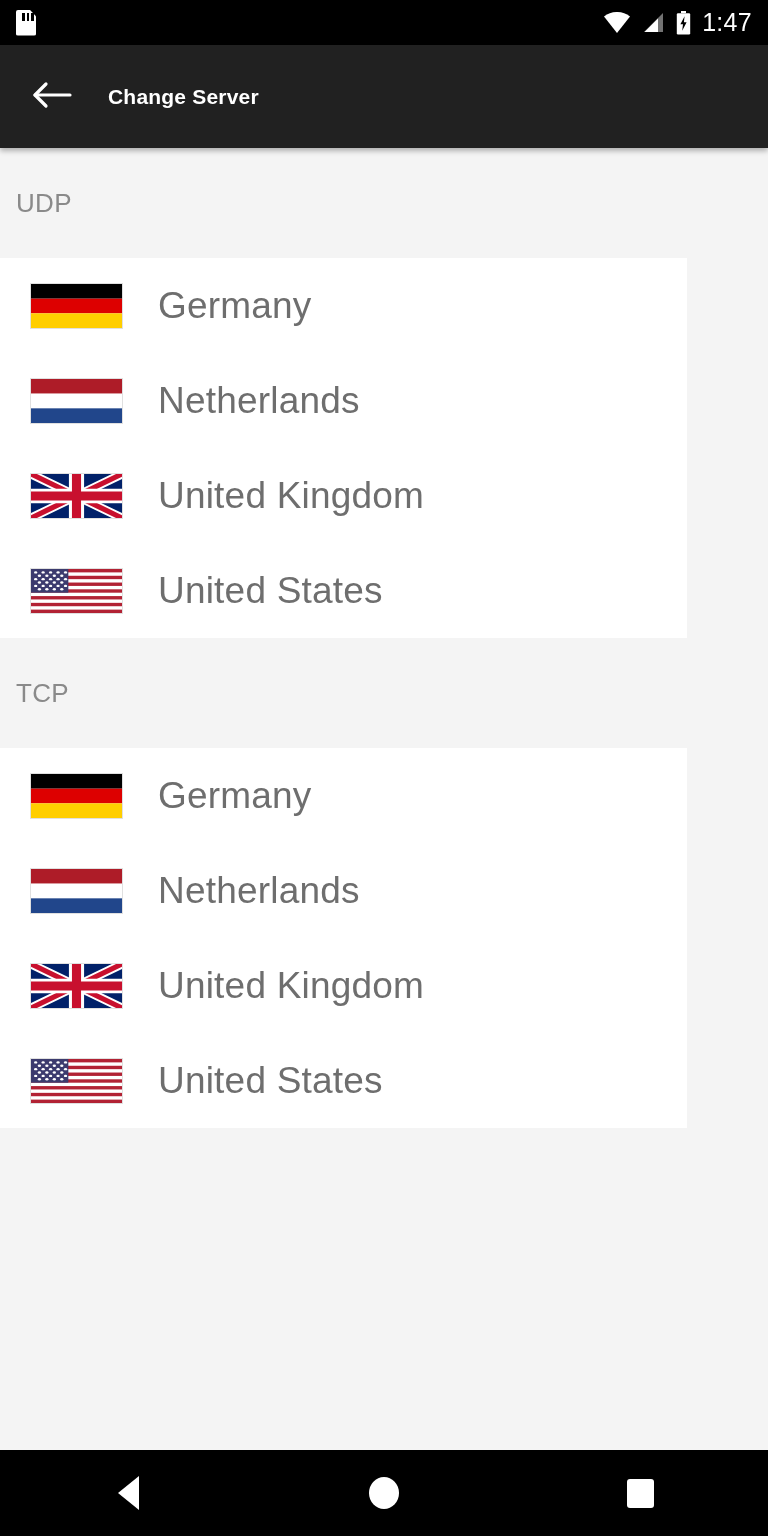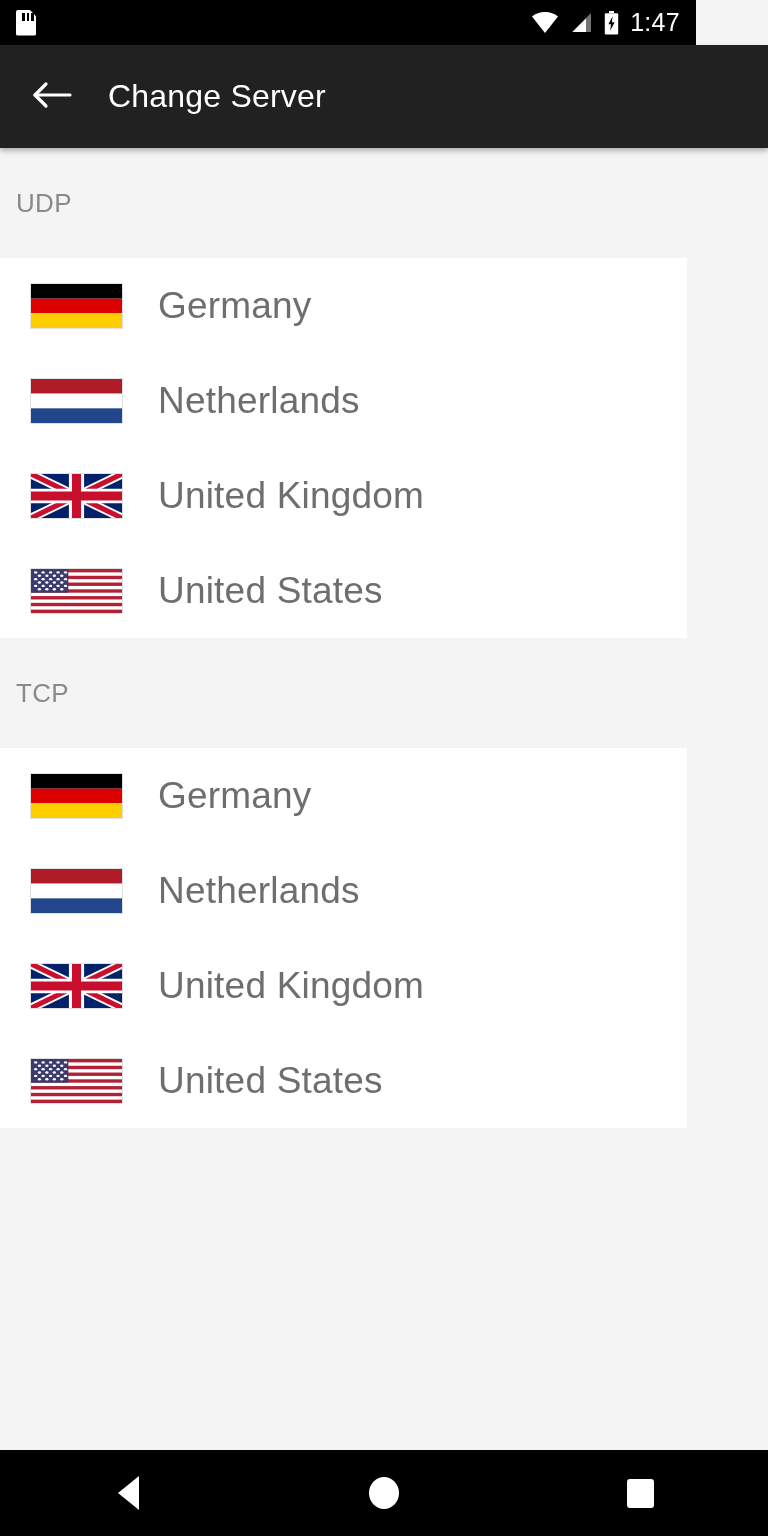--- a/index.html
+++ b/index.html
@@ -6,21 +6,21 @@
   html, body {
     width:768px; height:1536px;
     background:#f4f4f4;
     font-family:"Liberation Sans", sans-serif;
     overflow:hidden;
   }
   #screen { position:relative; width:768px; height:1536px; background:#f4f4f4; }
 
   
   .status-bar {
-    position:absolute; top:0; left:0; width:696px; height:45px;
+    position:absolute; top:0; left:0; width:768px; height:45px;
     background:#000; display:flex; align-items:center;
     padding:0 16px;
   }
   .status-left { display:flex; align-items:center; }
   .status-right {
     margin-left:auto; display:flex; align-items:center; gap:11px;
   }
   .sd-icon { width:20px; height:26px; position:relative; }
   .sd-icon .body {
     position:absolute; inset:0; background:#fff;
@@ -45,21 +45,21 @@
     background:#212121; display:flex; align-items:center;
     box-shadow:0 3px 5px rgba(0,0,0,0.28);
     z-index:5;
   }
   .back-button {
     width:56px; height:56px; margin-left:24px;
     display:flex; align-items:center; justify-content:center;
     cursor:pointer;
   }
   .toolbar-title {
-    margin-left:28px; color:#fff; font-size:32px; font-weight:normal;
+    margin-left:28px; color:#fff; font-size:21px; font-weight:bold;
     letter-spacing:0.2px;
   }
 
   
   .content {
     position:absolute; top:148px; left:0; width:687px;
     bottom:86px; background:#f4f4f4; overflow:hidden;
   }
   .section-header {
     width:768px; height:110px; background:#f4f4f4;

